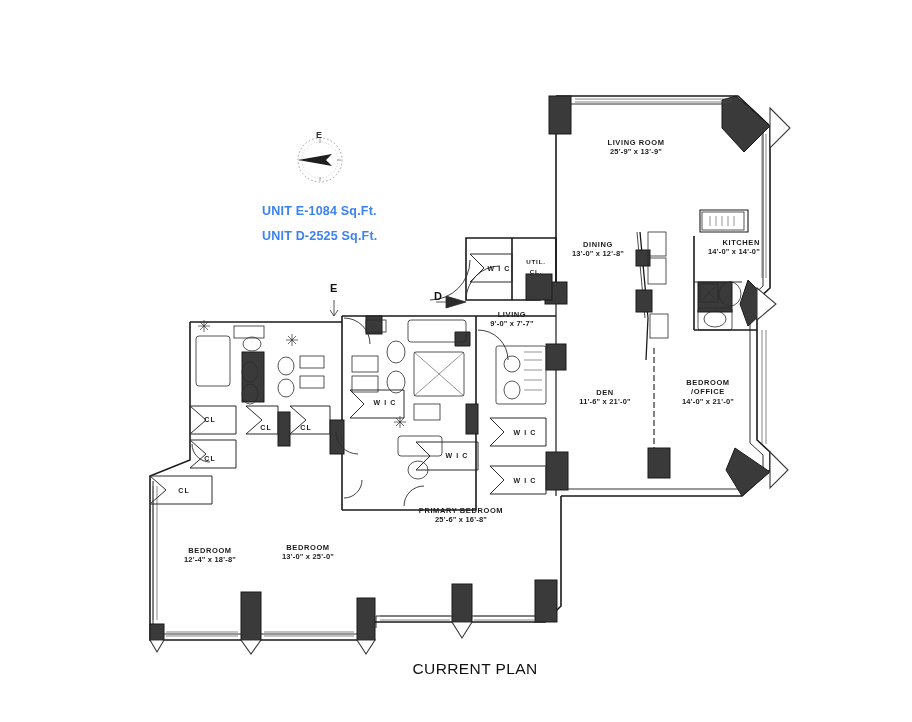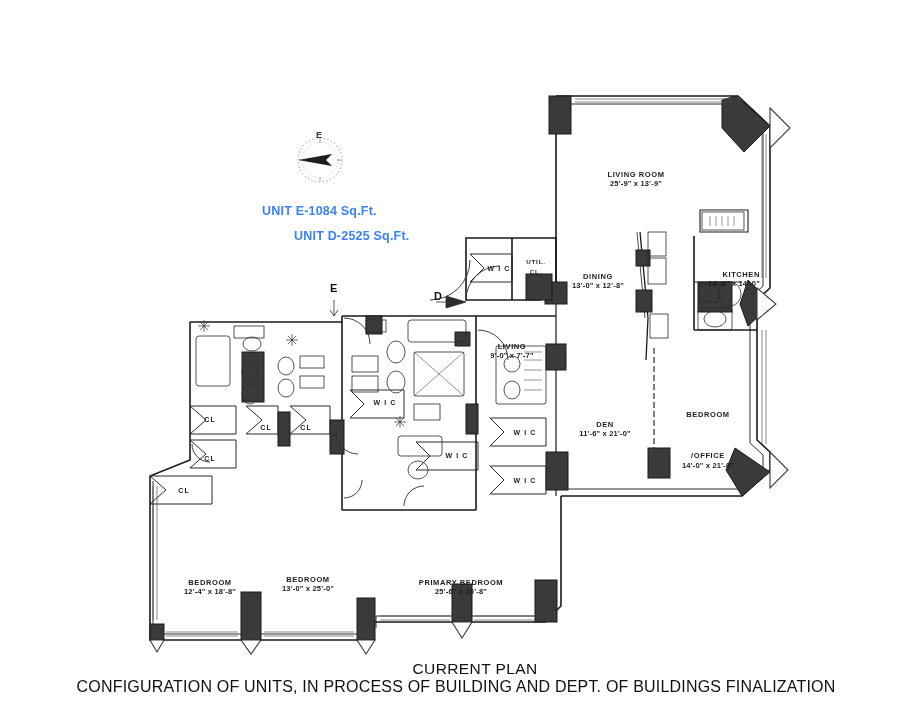--- a/index.html
+++ b/index.html
@@ -14,21 +14,21 @@
   .room-label{
     position:absolute;
     text-align:center;
     font-family:"Liberation Sans", sans-serif;
     color:#1b1b1b;
     line-height:1.25;
     letter-spacing:0.6px;
     white-space:nowrap;
     pointer-events:none;
   }
-  .room-label .nm{display:block;font-size:7.5px;font-weight:600;margin-top:32px;}
+  .room-label .nm{display:block;font-size:7.5px;font-weight:600;}
   .room-label .dm{display:block;font-size:7.5px;font-weight:600;letter-spacing:0.2px;}
   .tag{
     position:absolute;font-size:7px;font-weight:700;letter-spacing:1.1px;
     color:#1b1b1b;text-align:center;white-space:nowrap;
   }
   .tag.small{font-size:6.2px;letter-spacing:0.8px;}
   .unit-line{
     position:absolute;font-size:12.5px;font-weight:700;color:#3b82f6;
     letter-spacing:0.2px;white-space:nowrap;
   }
@@ -228,21 +228,21 @@
       <polygon points="150,640 164,640 157,652" fill="#ffffff"></polygon>
       <polygon points="770,452 788,470 770,488" fill="#ffffff"></polygon>
       <polygon points="770,108 790,128 770,148" fill="#ffffff"></polygon>
       <polygon points="757,288 776,304 757,320" fill="#ffffff"></polygon>
     </g>
   </svg>
 
   <div class="compass-E" style="left:316px;top:130px;">E</div>
 
   <div class="unit-line" style="left:262px;top:204px;">UNIT E-1084 Sq.Ft.</div>
-  <div class="unit-line" style="left:262px;top:229px;margin-left:32px;">UNIT D-2525 Sq.Ft.</div>
+  <div class="unit-line" style="left:262px;top:229px;">UNIT D-2525 Sq.Ft.</div>
 
   <div class="entry-letter" style="left:330px;top:282px;">E</div>
   <div class="entry-letter" style="left:434px;top:290px;">D</div>
 
   <div class="room-label" style="left:586px;top:138px;width:100px;">
     <span class="nm">LIVING ROOM</span>
     <span class="dm">25'-9" x 13'-9"</span>
   </div>
 
   <div class="room-label" style="left:556px;top:240px;width:84px;text-align:center;">
@@ -264,21 +264,21 @@
     <span class="nm">DEN</span>
     <span class="dm">11'-6" x 21'-0"</span>
   </div>
 
   <div class="room-label" style="left:660px;top:378px;width:96px;">
     <span class="nm">BEDROOM</span>
     <span class="nm">/OFFICE</span>
     <span class="dm">14'-0" x 21'-0"</span>
   </div>
 
-  <div class="room-label" style="left:396px;top:546px;width:130px;">
+  <div class="room-label" style="left:396px;top:506px;width:130px;">
     <span class="nm">PRIMARY BEDROOM</span>
     <span class="dm">25'-6" x 16'-8"</span>
   </div>
 
   <div class="room-label" style="left:258px;top:543px;width:100px;">
     <span class="nm">BEDROOM</span>
     <span class="dm">13'-0" x 25'-0"</span>
   </div>
 
   <div class="room-label" style="left:160px;top:546px;width:100px;">
@@ -295,15 +295,14 @@
   <div class="tag small" style="left:522px;top:258px;width:28px;">UTIL.</div>
   <div class="tag small" style="left:522px;top:268px;width:28px;">CL.</div>
 
   <div class="tag" style="left:200px;top:416px;width:20px;">CL</div>
   <div class="tag" style="left:200px;top:455px;width:20px;">CL</div>
   <div class="tag" style="left:174px;top:487px;width:20px;">CL</div>
   <div class="tag" style="left:256px;top:424px;width:20px;">CL</div>
   <div class="tag" style="left:296px;top:424px;width:20px;">CL</div>
 
   <div class="caption cap1" style="left:0;top:660px;width:912px;">CURRENT PLAN</div>
-  <div class="caption cap2" style="left:0;top:678px;width:912px;">CONFIGURATION OF UNITS, IN PROCESS OF BUILDING AND DEPT. OF BUILDINGS FINALIZATION</div>
 
 </div>
 
 </body></html>

